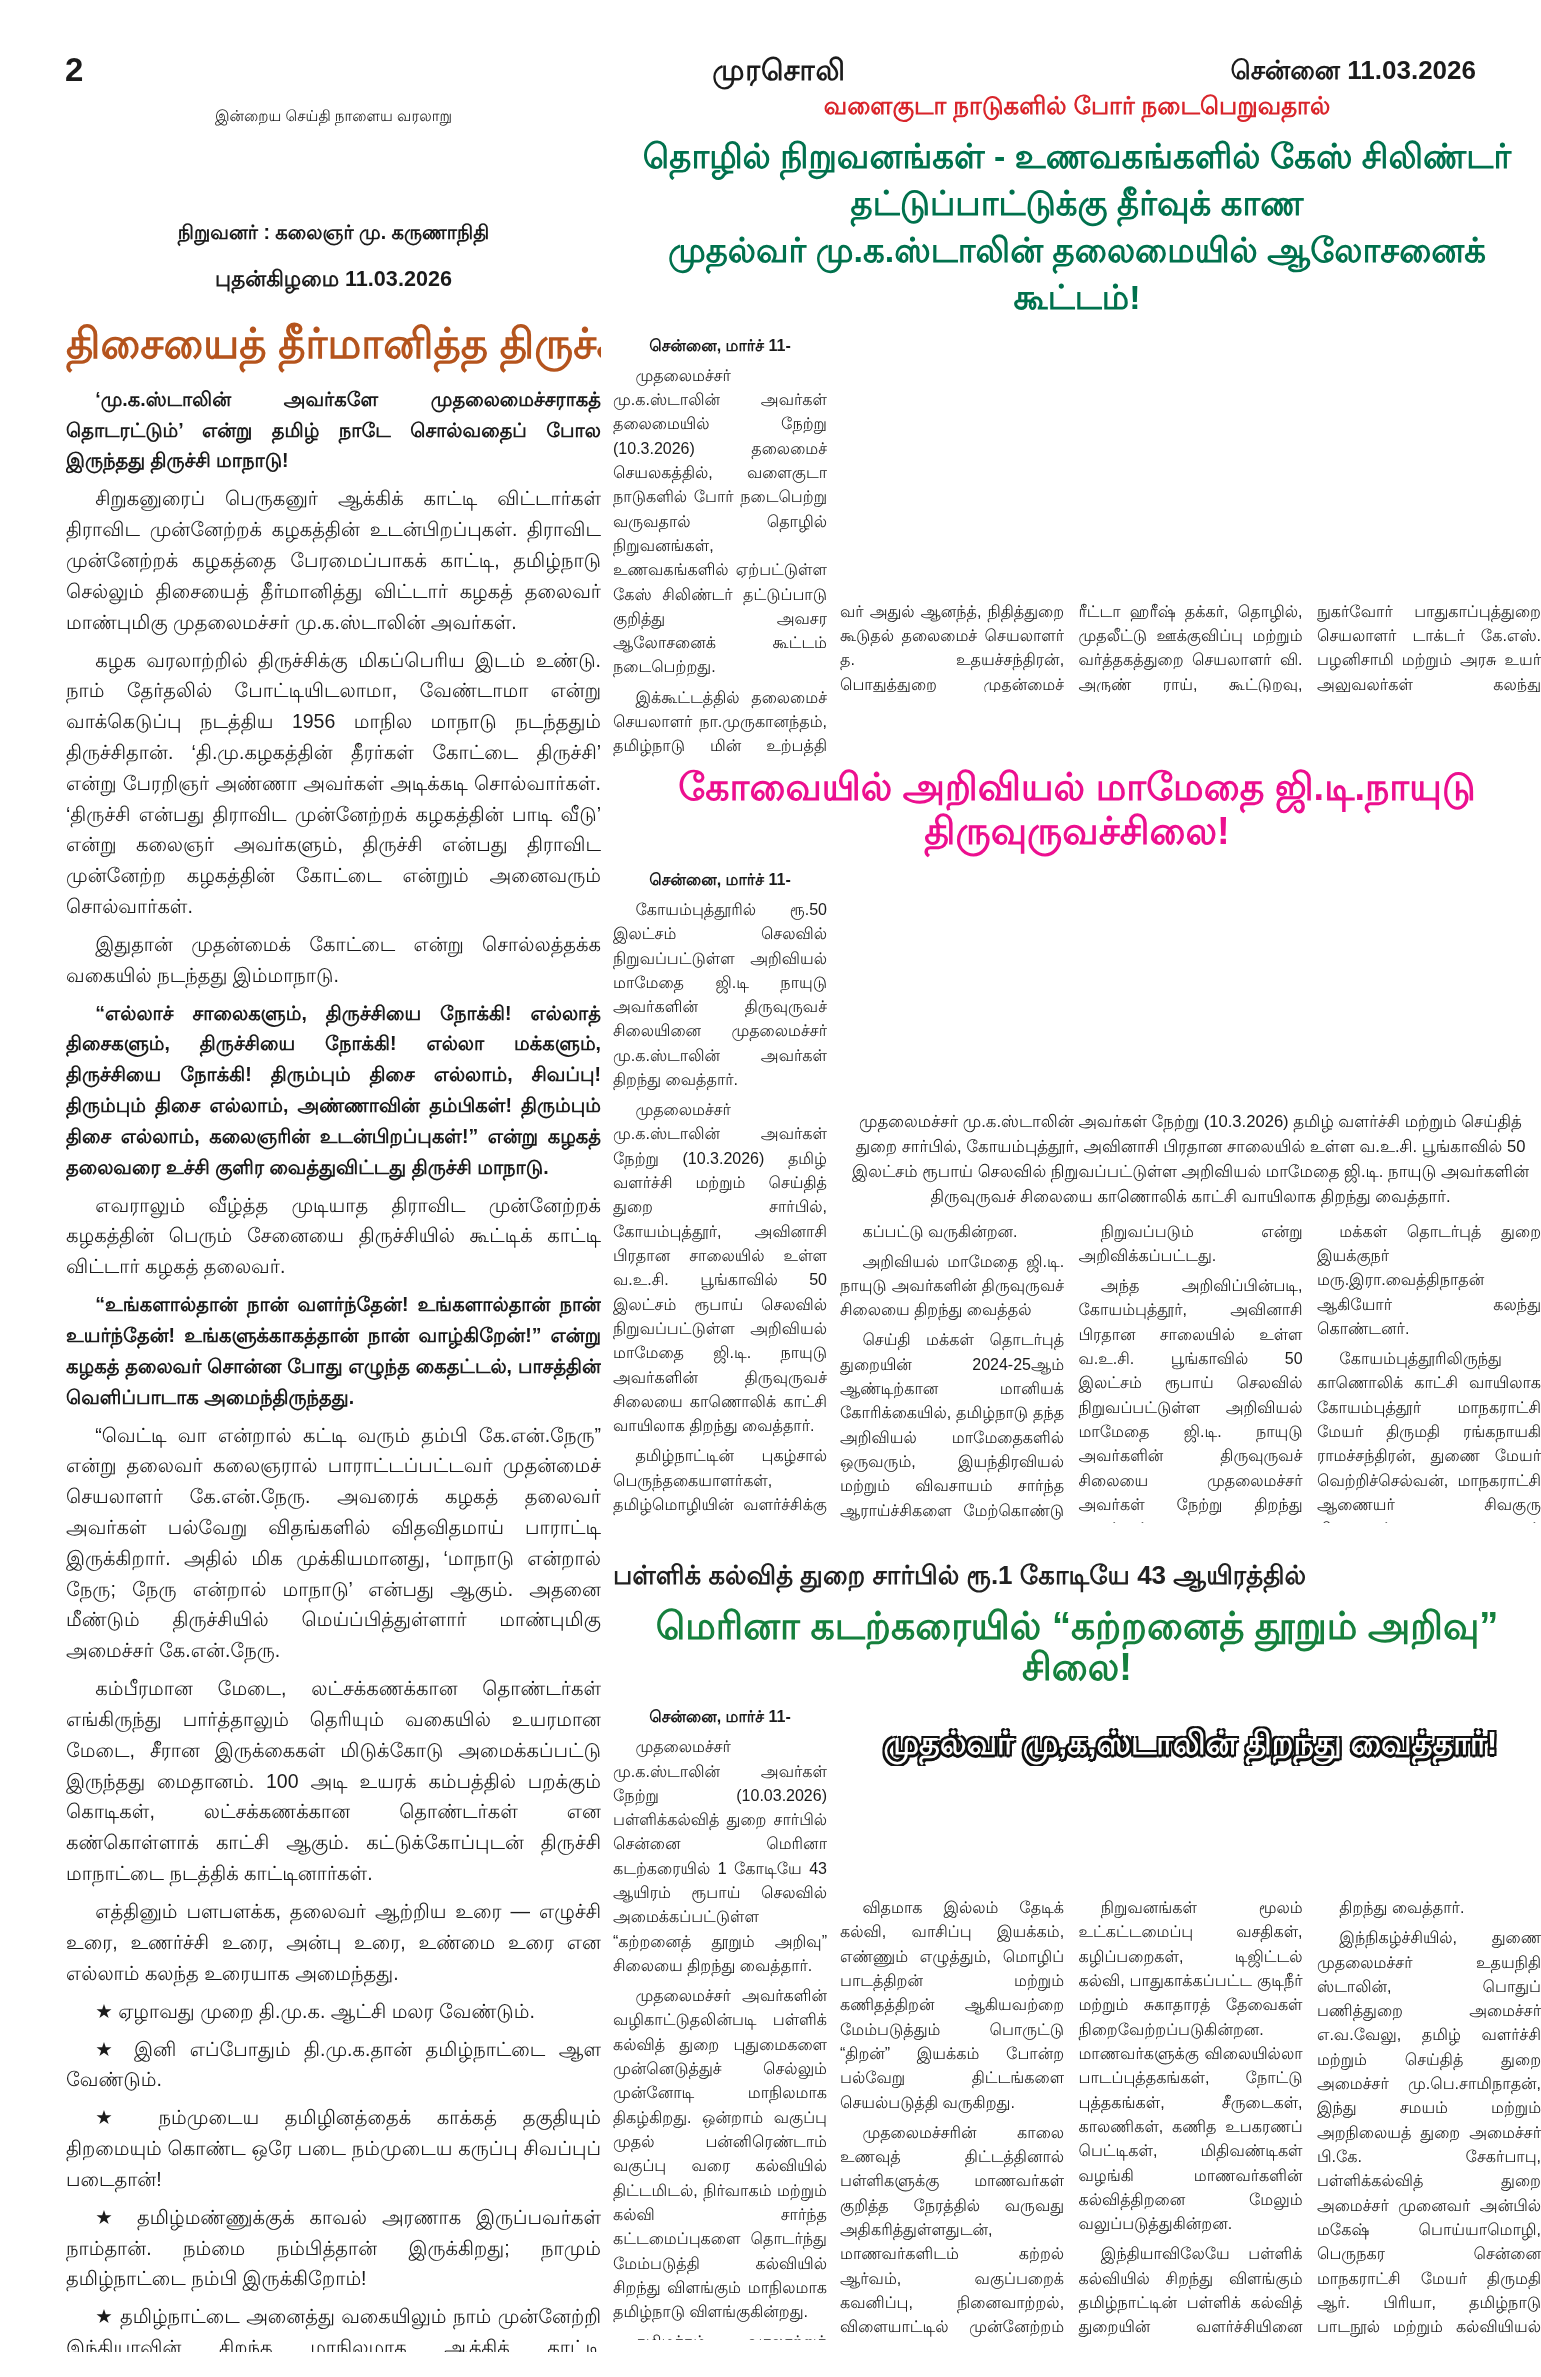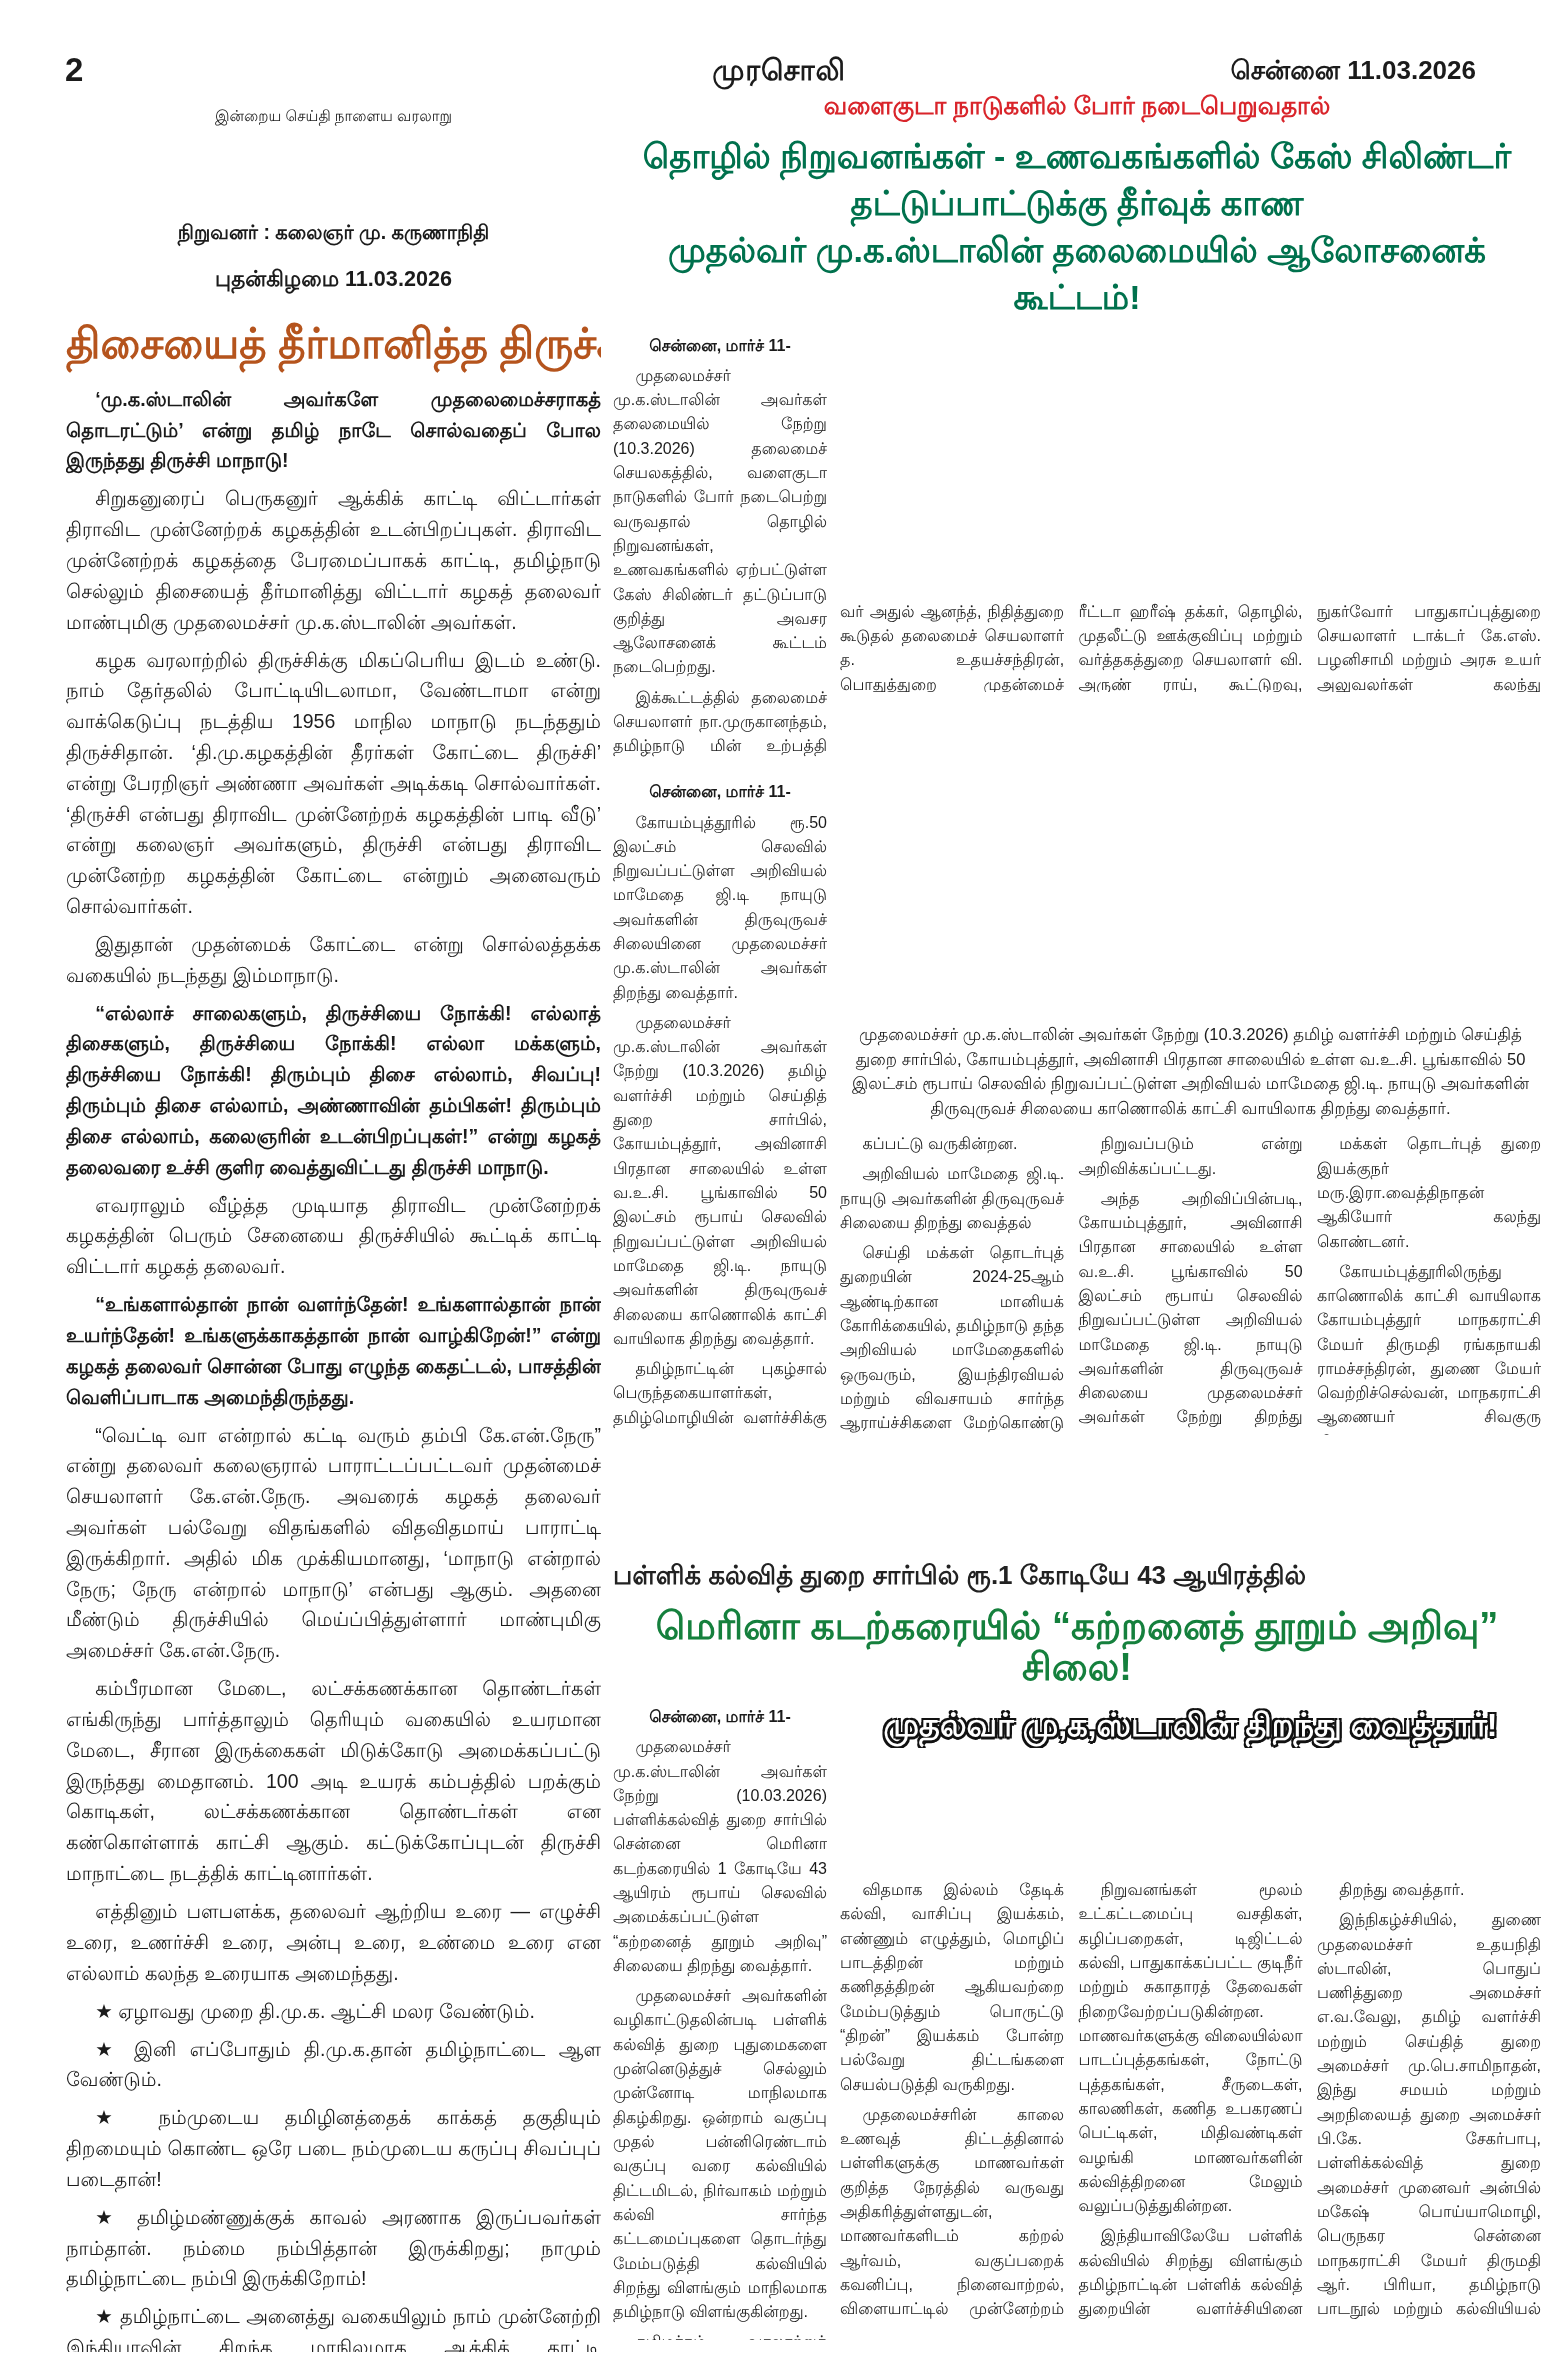--- a/index.html
+++ b/index.html
@@ -51,21 +51,21 @@
   .gd .caption{font-size:16.6px;line-height:1.5;text-align:center;margin:4.3px 7.2px 10px 7.2px;}
   .gd .threecol .tc{height:303px;}
 
   
   .marina{position:absolute;left:613px;top:1560px;width:928px;height:818px;overflow:hidden;}
   .marina .kicker{font-size:26px;font-weight:bold;color:#222222;text-align:left;}
   .marina .hl{font-size:38px;font-weight:bold;color:#15803d;text-align:center;margin-top:11.5px;line-height:1.1;}
   .marina-body{display:flex;margin-top:16px;}
   .mar-col1{width:214px;height:635px;overflow:hidden;flex:none;}
   .mar-right{flex:1;margin-left:13px;display:flex;flex-direction:column;}
-  .marina .sub{font-size:32px;font-weight:bold;color:#ffffff;text-align:center;margin-top:2px;
+  .marina .sub{font-size:32px;font-weight:bold;color:#ffffff;text-align:center;margin-top:20px;
     text-shadow:2.2px 2.2px 0 #111,-2.2px -2.2px 0 #111,2.2px -2.2px 0 #111,-2.2px 2.2px 0 #111,0 2.9px 0 #111;}
   .marina .photo-ph{height:130px;}
   .marina .threecol .tc{height:447px;}
 </style>
 </head>
 <body>
 
 <div class="page">
 
   <div class="hdr">
@@ -113,20 +113,21 @@
         <div class="threecol">
           <div class="tc coltext">வர் அதுல் ஆனந்த், நிதித்துறை கூடுதல் தலைமைச் செயலாளர் த. உதயச்சந்திரன், பொதுத்துறை முதன்மைச் செயலாளர் திருமதி</div>
           <div class="tc coltext">ரீட்டா ஹரீஷ் தக்கர், தொழில், முதலீட்டு ஊக்குவிப்பு மற்றும் வர்த்தகத்துறை செயலாளர் வி. அருண் ராய், கூட்டுறவு, உணவு மற்றும்</div>
           <div class="tc coltext">நுகர்வோர் பாதுகாப்புத்துறை செயலாளர் டாக்டர் கே.எஸ். பழனிசாமி மற்றும் அரசு உயர் அலுவலர்கள் கலந்து கொண்டனர்.</div>
         </div>
       </div>
     </div>
   </section>
 
   <section class="gd">
+    <div class="hl">கோவையில் அறிவியல் மாமேதை ஜி.டி.நாயுடு திருவுருவச்சிலை!</div>
     <div class="gd-body">
       <div class="gd-col1 coltext">
         <p class="dl">சென்னை, மார்ச் 11-</p>
         <span><p class="b">கோயம்புத்தூரில் ரூ.50 இலட்சம் செலவில் நிறுவப்பட்டுள்ள அறிவியல் மாமேதை ஜி.டி நாயுடு அவர்களின் திருவுருவச் சிலையினை முதலைமச்சர் மு.க.ஸ்டாலின் அவர்கள் திறந்து வைத்தார்.</p><p>முதலைமச்சர் மு.க.ஸ்டாலின் அவர்கள் நேற்று (10.3.2026) தமிழ் வளர்ச்சி மற்றும் செய்தித் துறை சார்பில், கோயம்புத்தூர், அவினாசி பிரதான சாலையில் உள்ள வ.உ.சி. பூங்காவில் 50 இலட்சம் ரூபாய் செலவில் நிறுவப்பட்டுள்ள அறிவியல் மாமேதை ஜி.டி. நாயுடு அவர்களின் திருவுருவச் சிலையை காணொலிக் காட்சி வாயிலாக திறந்து வைத்தார்.</p><p>தமிழ்நாட்டின் புகழ்சால் பெருந்தகையாளர்கள், தமிழ்மொழியின் வளர்ச்சிக்கு அரும்பாடுபட்டு தமிழ்நாட்டிற்குப் பெருமைத் தேடித்தந்த அறிஞர் பெருமக்கள், சமூகநீதி, விடுதலை உணர்வுகளை ஊட்டிவளர்த்த கவிஞர்கள், இசை மேதைகள், தமிழ்நாட்டின் தியாக வரலாற்றுக்கு உன்னத சாட்சியங்களாக விளங்கும் தியாகிகள், மேதைகள் மற்றும் அறிஞர்களின் நினைவுகளைப் போற்றிப் பெருமைப்படுத்தும் வகையிலும், திருவுருவச் சிலைகள் அமைக்</p></span>
       </div>
       <div class="gd-right">
         <div class="photo-ph"></div>
         <div class="caption">முதலைமச்சர் மு.க.ஸ்டாலின் அவர்கள் நேற்று (10.3.2026) தமிழ் வளர்ச்சி மற்றும் செய்தித் துறை சார்பில், கோயம்புத்தூர், அவினாசி பிரதான சாலையில் உள்ள வ.உ.சி. பூங்காவில் 50 இலட்சம் ரூபாய் செலவில் நிறுவப்பட்டுள்ள அறிவியல் மாமேதை ஜி.டி. நாயுடு அவர்களின் திருவுருவச் சிலையை காணொலிக் காட்சி வாயிலாக திறந்து வைத்தார்.</div>
         <div class="threecol">
           <div class="tc coltext">

